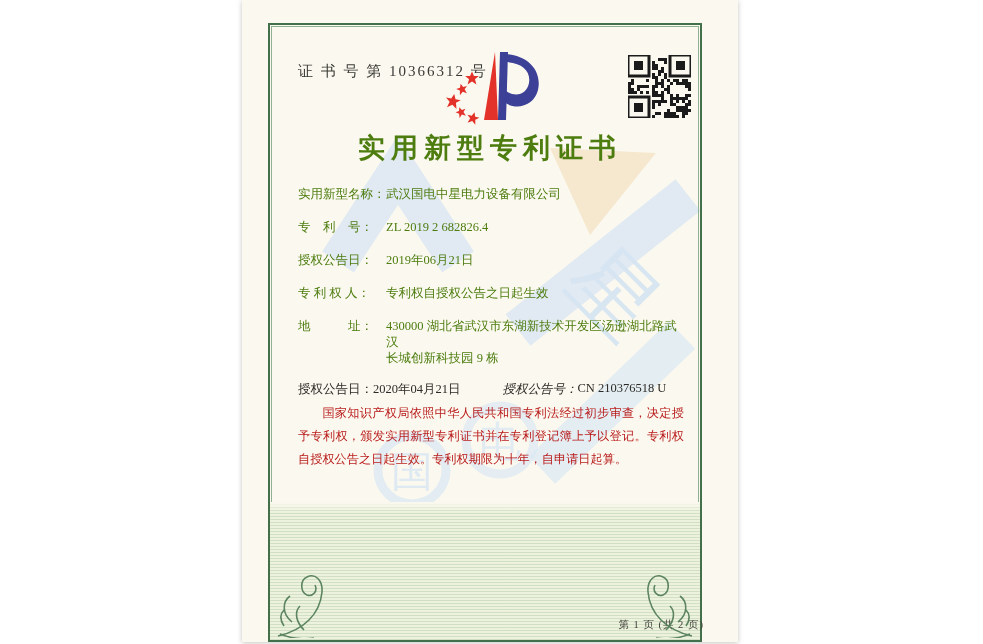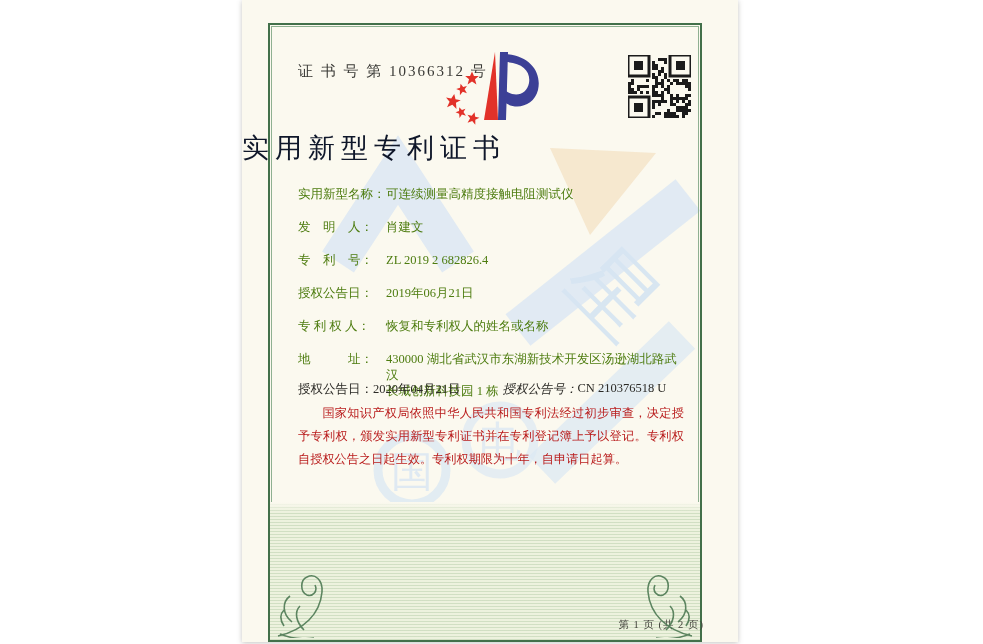--- a/index.html
+++ b/index.html
@@ -10,22 +10,22 @@
   .frame{position:absolute;left:26px;top:23px;width:430px;height:615px;
          border:2px solid #42704a;}
   .frame-inner{position:absolute;inset:1px;border:1px solid #8fb091;}
   
   .band{position:absolute;left:0;right:0;bottom:0;height:138px;background-color:#edf2de;
         background-image:repeating-linear-gradient(0deg,rgba(110,155,100,.22) 0 1px,rgba(0,0,0,0) 1px 3px);
   }
   .band:before{content:"";position:absolute;left:0;right:0;top:0;height:10px;
         background:linear-gradient(180deg,#fbf9ef,rgba(251,249,239,0));}
   .cert-no{position:absolute;left:56px;top:62px;font-size:15px;letter-spacing:2px;color:#3a3a36;}
-  .title{position:absolute;left:0;width:100%;top:130px;font-size:27px;
-         font-weight:400;letter-spacing:6px;color:#0f172a;}
+  .title{position:absolute;left:0;width:100%;top:130px;text-align:center;font-size:27px;
+         font-weight:700;letter-spacing:6px;color:#4d7c0f;}
   .fields{position:absolute;left:56px;top:186px;width:390px;font-size:12.5px;color:#4d7c0f;}
   .frow{display:flex;margin-bottom:17px;line-height:16px;}
   .flabel{width:88px;flex:0 0 88px;white-space:pre;}
   .fvalue{flex:1;}
   .grant-row{position:absolute;left:56px;top:381px;width:398px;font-size:12.5px;color:#2b2a26;display:flex;}
   .grant-no{margin-left:42px;font-style:italic;}
   .paras{position:absolute;left:56px;top:402px;width:386px;font-size:12.2px;line-height:23px;
          color:#b91c1c;text-align:justify;}
   .paras p{margin:0 0 4px 0;text-indent:2em;}
   .footer{position:absolute;left:4px;width:100%;bottom:8px;text-align:right;font-size:10.5px;
@@ -200,42 +200,38 @@
         <rect x="48" y="6" width="9" height="9" fill="#1b1b1b"></rect>
         <rect x="0" y="42" width="21" height="21" fill="none" stroke="#1b1b1b" stroke-width="3"></rect>
         <rect x="6" y="48" width="9" height="9" fill="#1b1b1b"></rect>
       </svg></div>
 
   <div class="title">实用新型专利证书</div>
 
   <div class="fields">
     <div class="frow">
       <span class="flabel">实用新型名称：</span>
-      <span class="fvalue">可连续测量高精度接触电阻测试仪</span>
-    </div>
-    <div class="frow">
-      <span class="flabel">发　明　人：</span>
-      <span class="fvalue">肖建文</span>
+      <span class="fvalue">武汉国电中星电力设备有限公司</span>
     </div>
     <div class="frow">
       <span class="flabel">专　利　号：</span>
       <span class="fvalue">ZL 2019 2 682826.4</span>
     </div>
     <div class="frow">
       <span class="flabel">授权公告日：</span>
       <span class="fvalue">2019年06月21日</span>
     </div>
     <div class="frow">
       <span class="flabel">专 利 权 人：</span>
-      <span class="fvalue">恢复和专利权人的姓名或名称</span>
+      <span class="fvalue">专利权自授权公告之日起生效</span>
     </div>
     <div class="frow" style="margin-bottom:8px">
       <span class="flabel">地　　　址：</span>
       <span class="fvalue"><span>430000 湖北省武汉市东湖新技术开发区汤逊湖北路武汉</span><br>
-      <span>长城创新科技园 1 栋</span></span>
+      <span>长城创新科技园 9 栋</span></span>
     </div>
   </div>
 
   <div class="grant-row">
     <span>授权公告日：</span>
     <span>2020年04月21日</span>
     <span class="grant-no">授权公告号：</span>
     <span>CN 210376518 U</span>
   </div>
 

